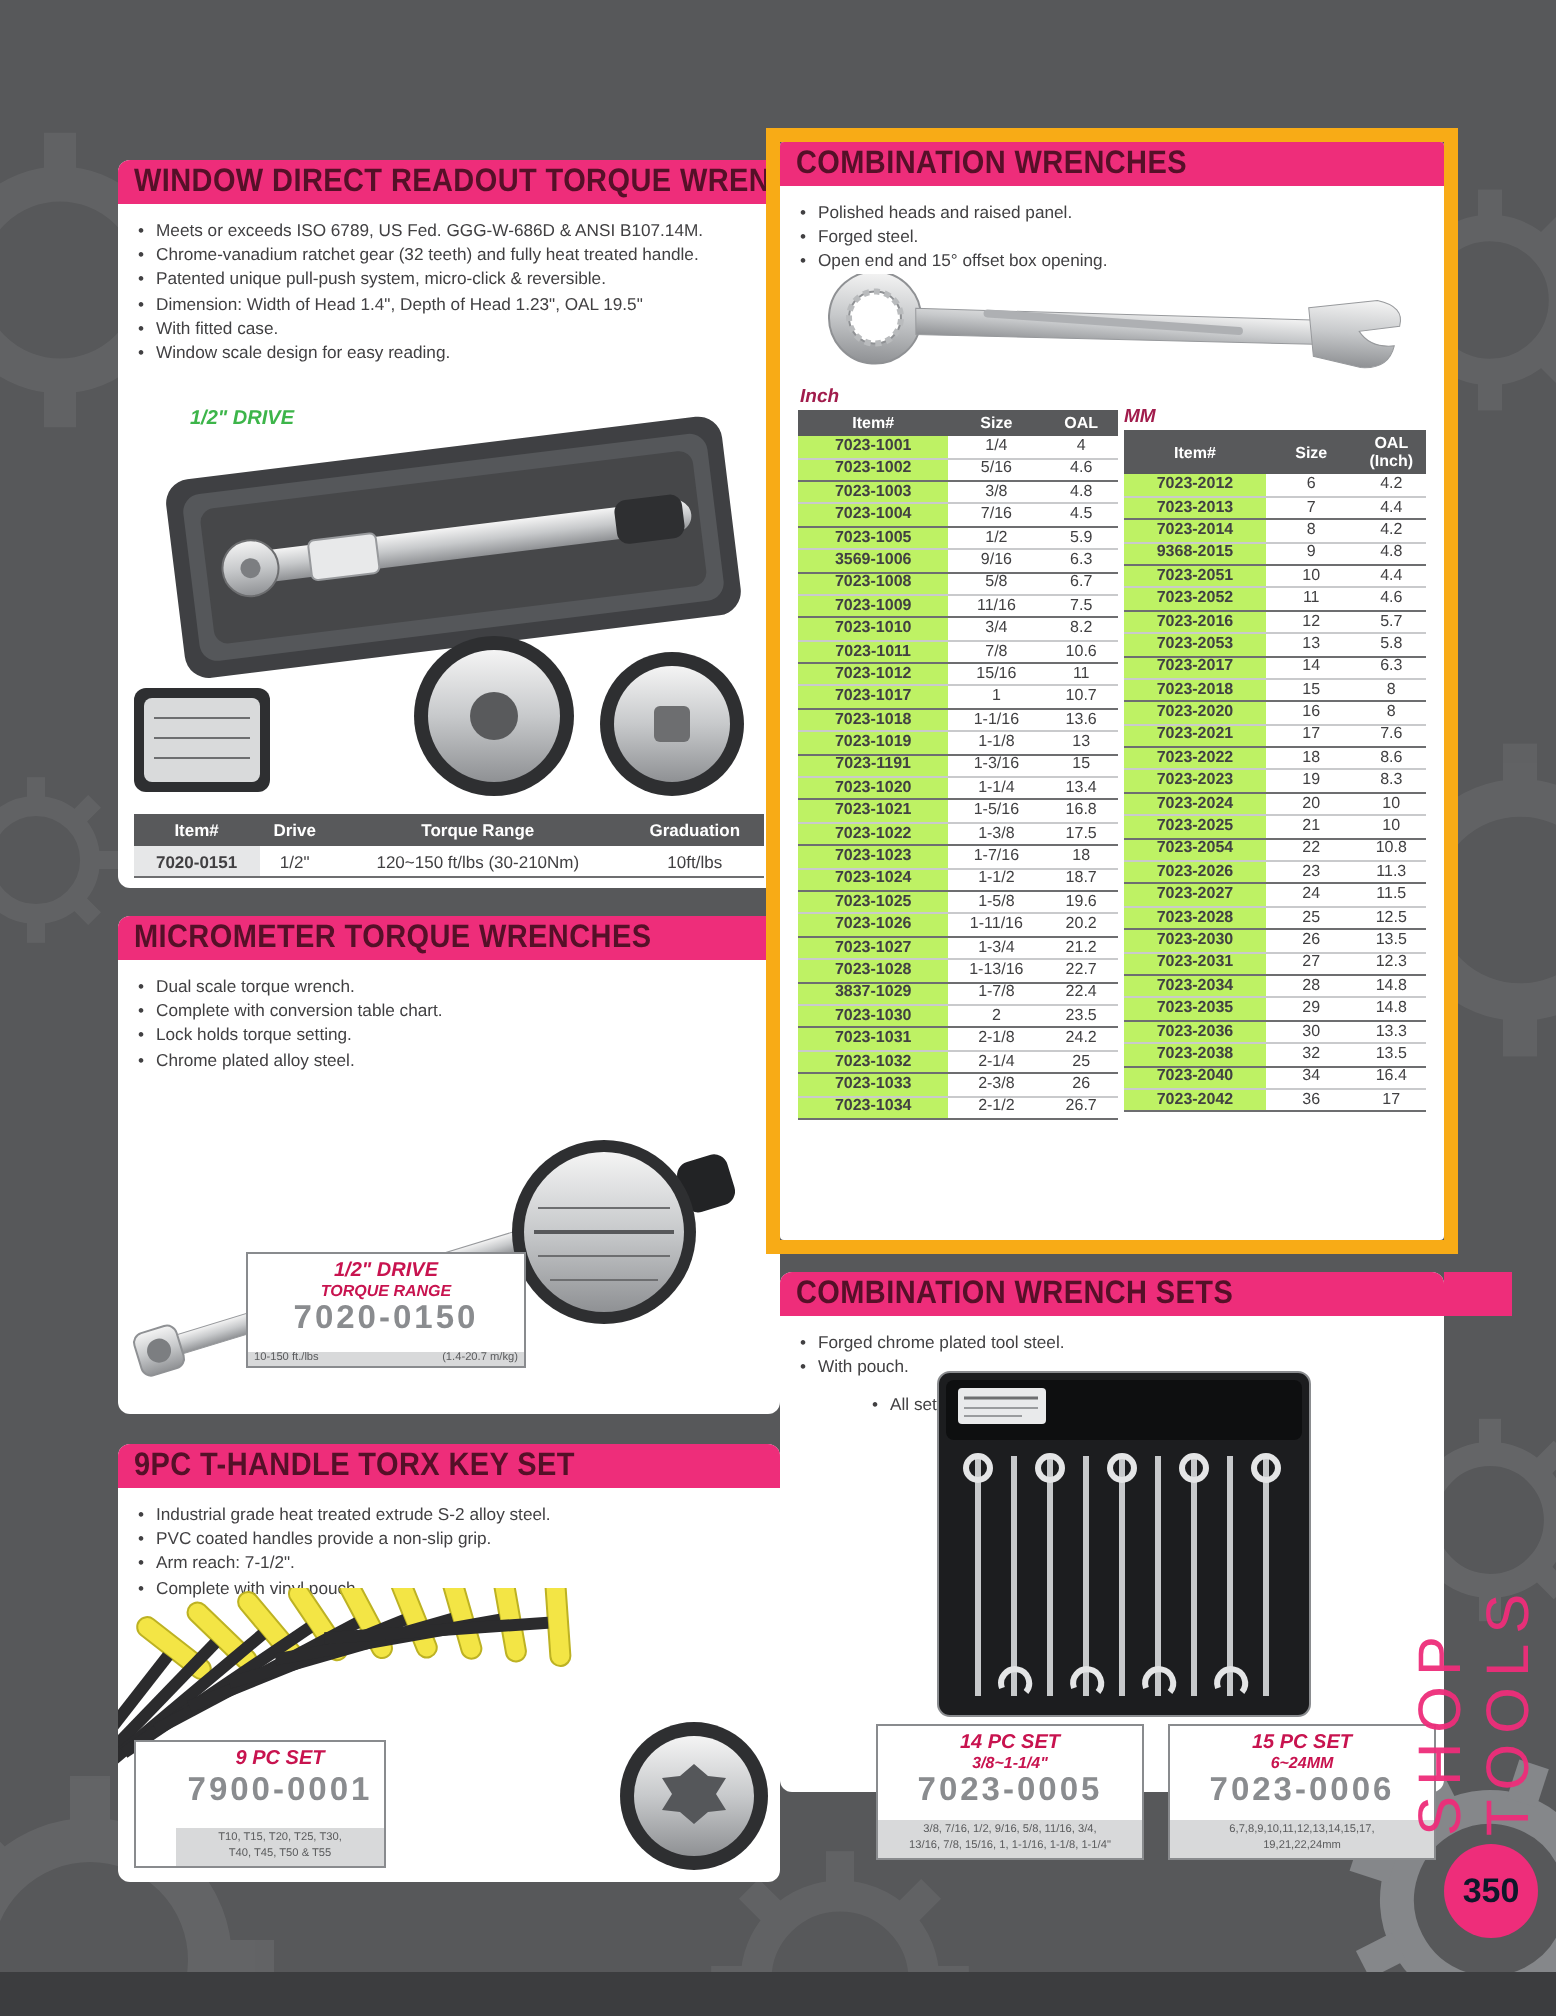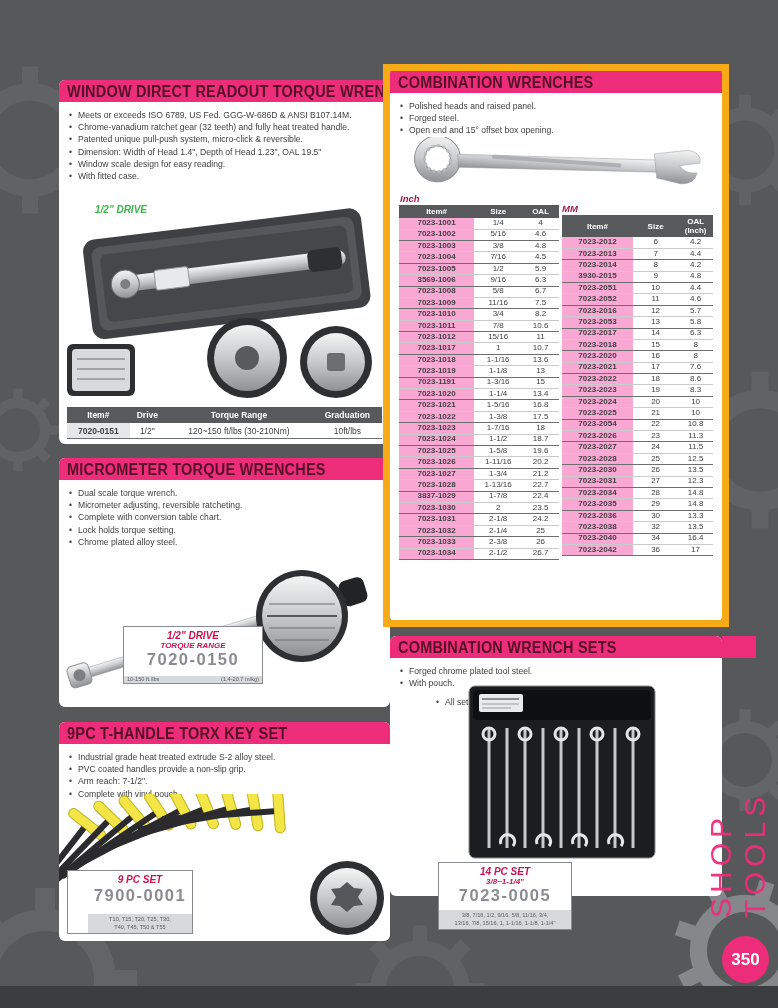--- a/index.html
+++ b/index.html
@@ -25,41 +25,41 @@
   table.main-tbl th{background:#58595b;color:#fff;font-size:8.5px;font-weight:700;padding:3px 2px;}
   table.main-tbl td{font-size:8.5px;color:#414042;text-align:center;padding:2.5px 2px;
                     border-bottom:1.6px solid #6d6e70;}
   table.main-tbl td:first-child{background:#e6e7e8;font-weight:700;}
   
   .spec{border-collapse:collapse;width:100%;table-layout:fixed;}
   .spec th{background:#58595b;color:#fff;font-size:8px;font-weight:700;padding:2px 1px;
            white-space:pre-line;line-height:1.15;}
   .spec td{font-size:8px;color:#414042;text-align:center;height:10.4px;padding:0 1px;
            border-bottom:.5px solid #c9cacc;line-height:1.1;}
-  .spec td:first-child{background:#f9a8d4;font-weight:700;}
+  .spec td:first-child{background:#bef264;font-weight:700;}
   .spec tbody tr:nth-child(even) td{border-bottom:1.5px solid #6d6e70;}
   .spec col.c1{width:47%}.spec col.c2{width:30%}.spec col.c3{width:23%}
   .tbl-label{position:absolute;font-size:9.5px;font-weight:800;font-style:italic;color:#a11c4c;}
   
   .item-box{position:absolute;background:#fff;border:1px solid #898b8e;text-align:center;
             box-sizing:border-box;display:flex;flex-direction:column;}
   .item-box .t1{color:#c8134f;font-style:italic;font-weight:800;font-size:10px;margin-top:3px;line-height:1.15;}
   .item-box .t2{color:#c8134f;font-style:italic;font-weight:800;font-size:8px;line-height:1.1;}
   .item-box .num{font-size:16.5px;font-weight:700;color:#8a8c8f;letter-spacing:1.5px;line-height:1.15;}
   .item-box .sub{background:#d8d9da;font-size:5.6px;color:#5a5b5d;line-height:1.3;padding:2px 1px;margin-top:auto;}
   .item-box .sub-row{display:flex;justify-content:space-between;padding:0 3px;}
   
   .highlight{position:absolute;left:383px;top:64px;width:346px;height:563px;
              border:7px solid #f8ab16;box-sizing:border-box;z-index:6;pointer-events:none;}
   
   .side-label{position:absolute;right:6px;top:688px;height:230px;writing-mode:vertical-rl;
               transform:rotate(180deg);color:#ee2d7a;font-size:30px;letter-spacing:5px;
               font-weight:400;opacity:.95;}
-  .page-circle{position:absolute;right:9px;bottom:25px;width:47px;height:47px;border-radius:50%;
-               background:#ee2d7a;color:#ffffff;font-weight:800;font-size:17px;display:flex;
+  .page-circle{position:absolute;right:9px;bottom:39px;width:47px;height:47px;border-radius:50%;
+               background:#ee2d7a;color:#0f172a;font-weight:800;font-size:17px;display:flex;
                align-items:center;justify-content:center;z-index:8;}
   .footer{position:absolute;left:0;bottom:0;width:100%;height:22px;background:#3c3d3f;}
   .two-col{display:flex;flex-direction:column;}
   .two-col ul{flex:0 0 auto;}
   .two-col ul:last-child{margin-left:46px;}
 </style>
 </head>
 <body>
 
 <div class="page">
@@ -92,22 +92,22 @@
     <div class="hdr">
       <span class="t">WINDOW DIRECT READOUT TORQUE WRENCH</span>
     </div>
     <ul class="bullets">
         <li>Meets or exceeds ISO 6789, US Fed. GGG-W-686D &amp; ANSI B107.14M.</li>
         <li>Chrome-vanadium ratchet gear (32 teeth) and fully heat treated handle.</li>
         <li>Patented unique pull-push system, micro-click &amp; reversible.</li>
         <li>Dimension: Width of Head 1.4", Depth of Head 1.23", OAL 19.5"</li>
       </ul>
     <ul class="bullets" style="margin-top:0;">
+        <li>With fitted case.</li>
         <li>Window scale design for easy reading.</li>
-        <li>With fitted case.</li>
       </ul>
     <div class="drive-label" style="left:36px;top:124px;">1/2" DRIVE</div>
 
     <svg style="position:absolute;left:0;top:126px;" width="331" height="196" viewBox="0 0 331 196">
       <defs>
         <linearGradient id="silver" x1="0" y1="0" x2="0" y2="1">
           <stop offset="0" stop-color="#f4f4f4"></stop>
             <stop offset=".5" stop-color="#c7c9cb"></stop>
             <stop offset="1" stop-color="#8f9194"></stop>
         </linearGradient>
@@ -156,21 +156,20 @@
         </tbody>
       </table>
   </section>
 
   <section class="panel" style="left:59px;top:458px;width:331px;height:249px;">
     <div class="hdr">
       <span class="t">MICROMETER TORQUE WRENCHES</span>
     </div>
     <ul class="bullets">
         <li>Dual scale torque wrench.</li>
-        <li>Micrometer adjusting, reversible ratcheting.</li>
         <li>Complete with conversion table chart.</li>
         <li>Lock holds torque setting.</li>
         <li>Chrome plated alloy steel.</li>
       </ul>
 
     <svg style="position:absolute;left:0;top:50px;" width="331" height="199" viewBox="0 0 331 199">
       <g transform="rotate(-17 165 120)">
         <rect x="10" y="118" width="200" height="10" rx="4" fill="url(#silver)" stroke="#97999c" stroke-width=".5"></rect>
         <rect x="200" y="114" width="90" height="18" rx="8" fill="#737578"></rect>
         <line x1="208" y1="116" x2="208" y2="130" stroke="#58595b"></line>
@@ -482,21 +481,21 @@
               <td>7023-2013</td>
               <td>7</td>
               <td>4.4</td>
             </tr>
             <tr>
               <td>7023-2014</td>
               <td>8</td>
               <td>4.2</td>
             </tr>
             <tr>
-              <td>3930-2015</td>
+              <td>9368-2015</td>
               <td>9</td>
               <td>4.8</td>
             </tr>
             <tr>
               <td>7023-2051</td>
               <td>10</td>
               <td>4.4</td>
             </tr>
             <tr>
               <td>7023-2052</td>
@@ -667,18 +666,27 @@
 
     <div class="item-box" style="left:48px;top:226px;width:134px;height:68px;">
       <div class="t1">14 PC SET</div>
       <div class="t2">3/8~1-1/4"</div>
       <div class="num">7023-0005</div>
       <div class="sub">
         <div>3/8, 7/16, 1/2, 9/16, 5/8, 11/16, 3/4,</div>
         <div>13/16, 7/8, 15/16, 1, 1-1/16, 1-1/8, 1-1/4"</div>
       </div>
     </div>
+    <div class="item-box" style="left:194px;top:226px;width:134px;height:68px;">
+      <div class="t1">15 PC SET</div>
+      <div class="t2">6~24MM</div>
+      <div class="num">7023-0006</div>
+      <div class="sub">
+        <div>6,7,8,9,10,11,12,13,14,15,17,</div>
+        <div>19,21,22,24mm</div>
+      </div>
+    </div>
   </section>
 
   <div class="side-label">SHOP TOOLS</div>
   <div class="footer"></div>
   <div class="page-circle">350</div>
 </div>
 
 </body></html>

